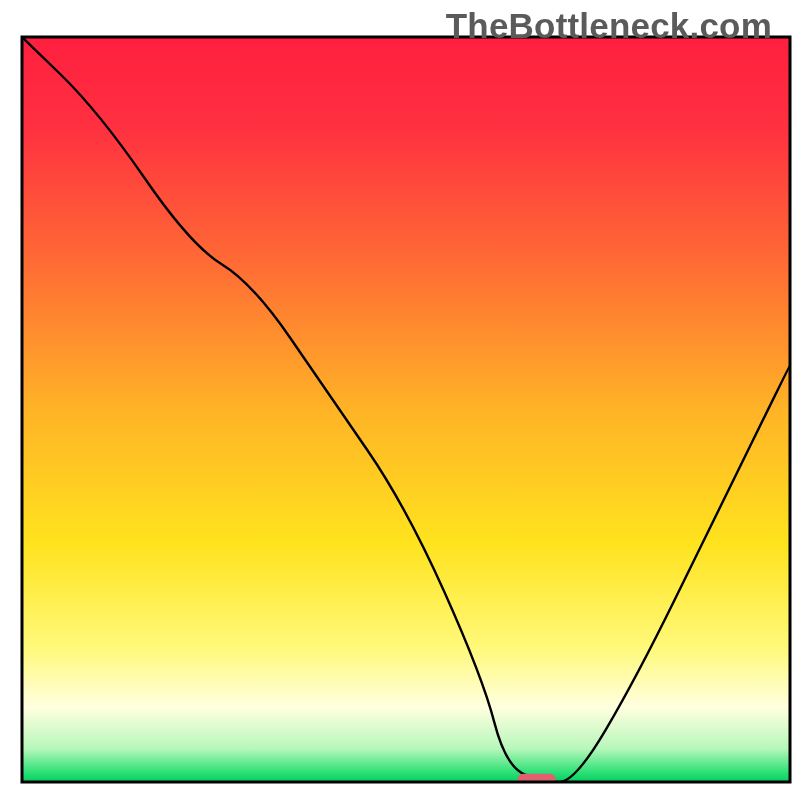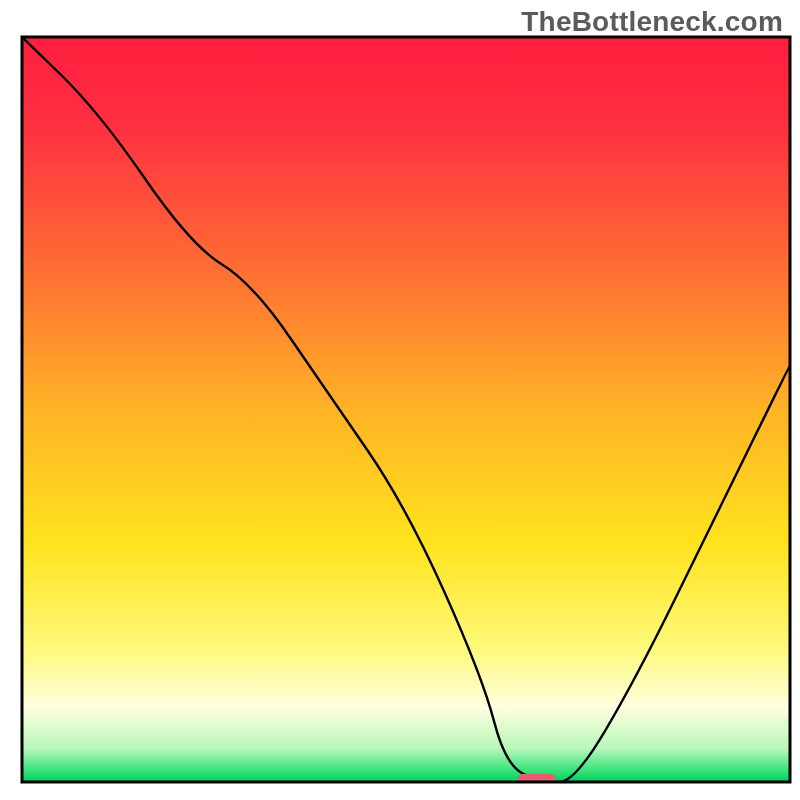--- a/index.html
+++ b/index.html
@@ -12,22 +12,22 @@
     overflow: hidden;
   }
   .container {
     position: relative;
     width: 800px;
     height: 800px;
   }
   .watermark {
     position: absolute;
     top: 6px;
-    right: 17px;
-    font-size: 28px;
+    right: 28px;
+    font-size: 35px;
     font-weight: 600;
     color: #5b5b5b;
     letter-spacing: 0.2px;
     z-index: 20;
   }
   svg.chart {
     position: absolute;
     left: 0;
     top: 0;
     width: 800px;

